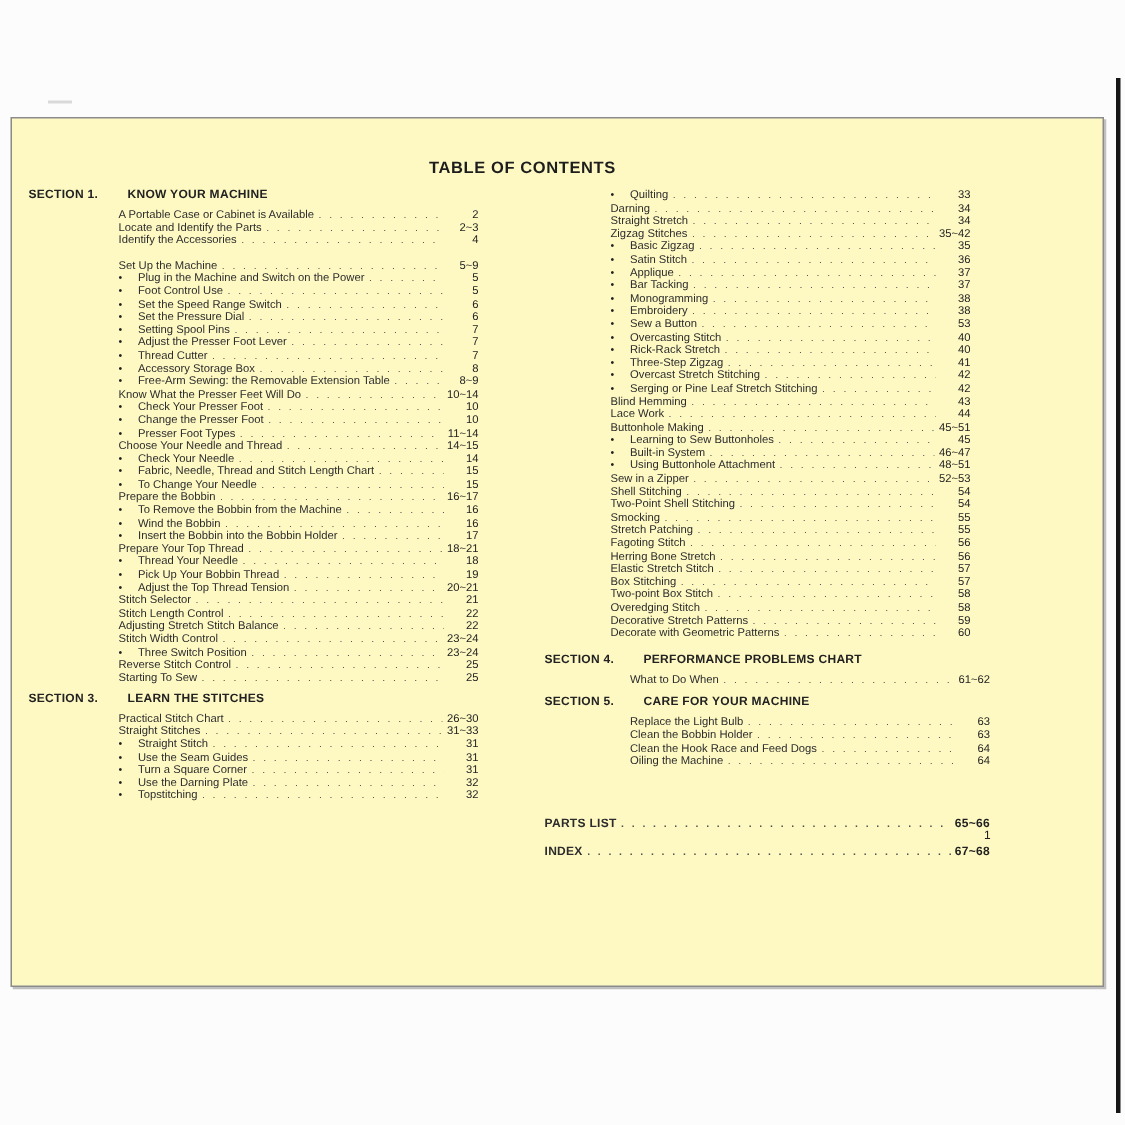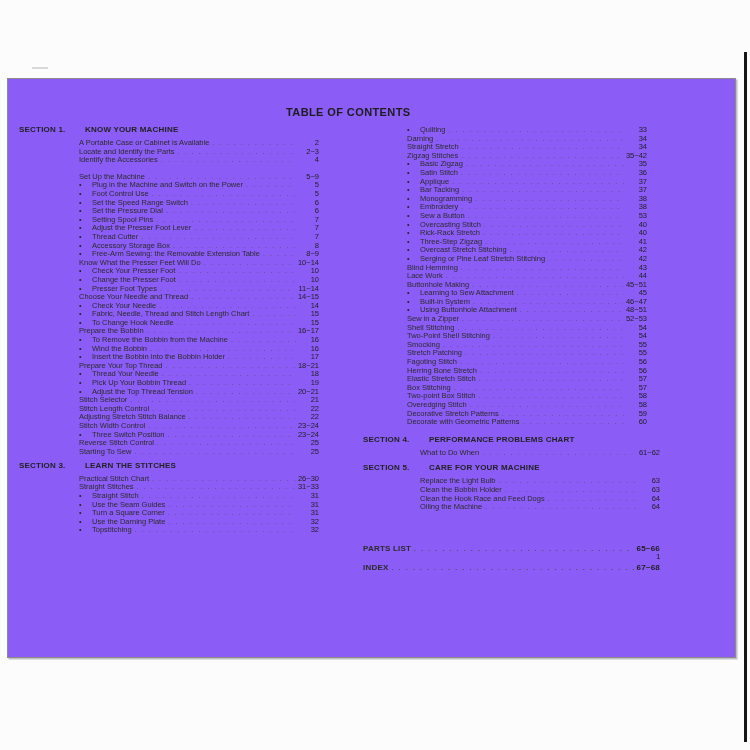--- a/index.html
+++ b/index.html
@@ -6,21 +6,21 @@
   body{
     width:750px;height:750px;position:relative;overflow:hidden;
     background:#fcfcfc;
     font-family:"Liberation Sans",sans-serif;
     -webkit-font-smoothing:antialiased;
   }
   .scan-edge{position:absolute;left:744px;top:52px;width:3px;height:690px;background:#161616;}
   .smudge{position:absolute;left:32px;top:67px;width:16px;height:2px;background:#d9d9d9;}
   .frame{
     position:absolute;left:7px;top:78px;width:729px;height:580px;
-    border:1px solid #8b8b8b;background:#8b5cf6;
+    border:1px solid #8b8b8b;background:#fef9c3;
     box-shadow:1.5px 1.5px 0 rgba(120,120,120,.45);
     box-sizing:border-box;
   }
   .title{
     position:absolute;left:278px;top:27px;margin:0;
     font-size:11px;font-weight:bold;letter-spacing:.4px;color:#1d1d1d;white-space:nowrap;
   }
   .col{position:absolute;}
   .col-left{left:11px;top:46px;width:300px;}
   .col-right{left:355px;top:47px;width:297px;}
@@ -185,21 +185,21 @@
             <span class="pg">14</span>
           </div>
           <div class="row">
             <span class="bullet">•</span>
             <span class="t">Fabric, Needle, Thread and Stitch Length Chart</span>
             <span class="dots"></span>
             <span class="pg">15</span>
           </div>
           <div class="row">
             <span class="bullet">•</span>
-            <span class="t">To Change Hook Needle</span>
+            <span class="t">To Change Your Needle</span>
             <span class="dots"></span>
             <span class="pg">15</span>
           </div>
           <div class="row">
             <span class="t">Prepare the Bobbin</span>
             <span class="dots"></span>
             <span class="pg">16~17</span>
           </div>
           <div class="row">
             <span class="bullet">•</span>
@@ -434,21 +434,21 @@
           <span class="dots"></span>
           <span class="pg">44</span>
         </div>
         <div class="row">
           <span class="t">Buttonhole Making</span>
           <span class="dots"></span>
           <span class="pg">45~51</span>
         </div>
         <div class="row">
           <span class="bullet">•</span>
-          <span class="t">Learning to Sew Attachment</span>
+          <span class="t">Learning to Sew Buttonholes</span>
           <span class="dots"></span>
           <span class="pg">45</span>
         </div>
         <div class="row">
           <span class="bullet">•</span>
           <span class="t">Built-in System</span>
           <span class="dots"></span>
           <span class="pg">46~47</span>
         </div>
         <div class="row">

